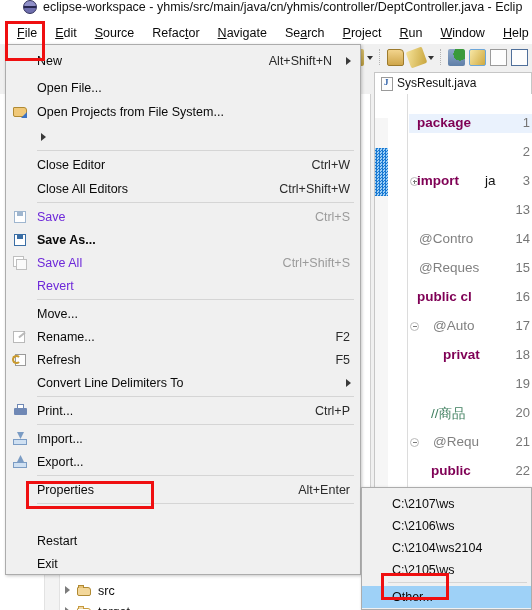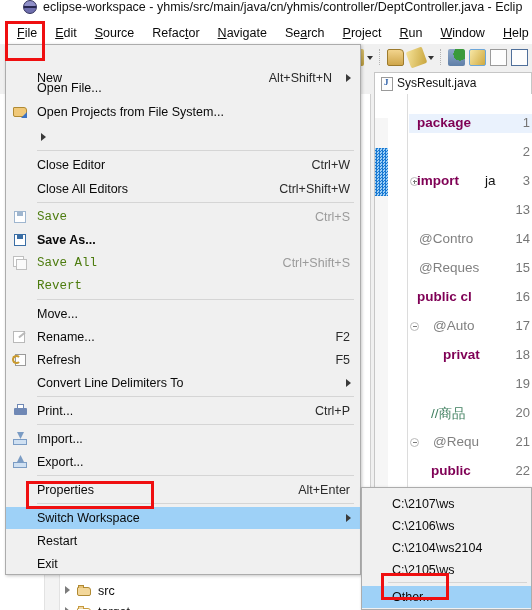--- a/index.html
+++ b/index.html
@@ -191,21 +191,21 @@
   #menu-gutter{
     position:absolute;left:0;top:0;width:31px;height:529px;background:#f0f0f0;
   }
   .mi{
     position:absolute;left:0;width:354px;height:22px;display:flex;align-items:center;
   }
   .mi .mi-ico{width:31px;height:22px;flex:none;position:relative;}
   .mi .mi-lbl{
     font-size:12.5px;color:#0a0a0a;flex:1;white-space:nowrap;
   }
-  .mi.disabled .mi-lbl{color:#4d7c0f;font-family:Liberation Mono, monospace;}
+  .mi.disabled .mi-lbl{color:#6d28d9;}
   .mi.bold .mi-lbl{font-weight:bold;}
   .mi .mi-acc{
     font-size:12.5px;color:#2b2b2b;margin-right:10px;white-space:nowrap;
   }
   .mi.disabled .mi-acc{color:#9b9b9b;}
   .mi .mi-arrow{
     width:14px;margin-right:4px;position:relative;height:22px;flex:none;
   }
   .mi .mi-arrow:after{
     content:"";position:absolute;left:4px;top:7px;
@@ -420,21 +420,21 @@
       <div id="ed-scroll">
         <div id="ed-thumb"></div>
       </div>
     </div>
   </div>
 </div>
 
 <div id="filemenu">
   <div id="menu-gutter"></div>
 
-  <div class="mi" style="top:22px">
+  <div class="mi" style="top:5px">
     <span class="mi-ico"></span>
     <span class="mi-lbl">New</span>
     <span class="mi-acc">Alt+Shift+N</span>
     <span class="mi-arrow"></span>
   </div>
 
   <div class="mi" style="top:32px">
     <span class="mi-ico"></span>
     <span class="mi-lbl">Open File...</span>
   </div>
@@ -545,25 +545,20 @@
   <div class="msep" style="top:430px"></div>
 
   <div class="mi" style="top:434px">
     <span class="mi-ico"></span>
     <span class="mi-lbl">Properties</span>
     <span class="mi-acc">Alt+Enter</span>
   </div>
 
   <div class="msep" style="top:458px"></div>
 
-  <div class="mi selected" style="top:462px">
-    <span class="mi-ico"></span>
-    <span class="mi-lbl">Switch Workspace</span>
-    <span class="mi-arrow"></span>
-  </div>
   <div class="mi" style="top:485px">
     <span class="mi-ico"></span>
     <span class="mi-lbl">Restart</span>
   </div>
   <div class="mi" style="top:508px">
     <span class="mi-ico"></span>
     <span class="mi-lbl">Exit</span>
   </div>
 </div>
 

